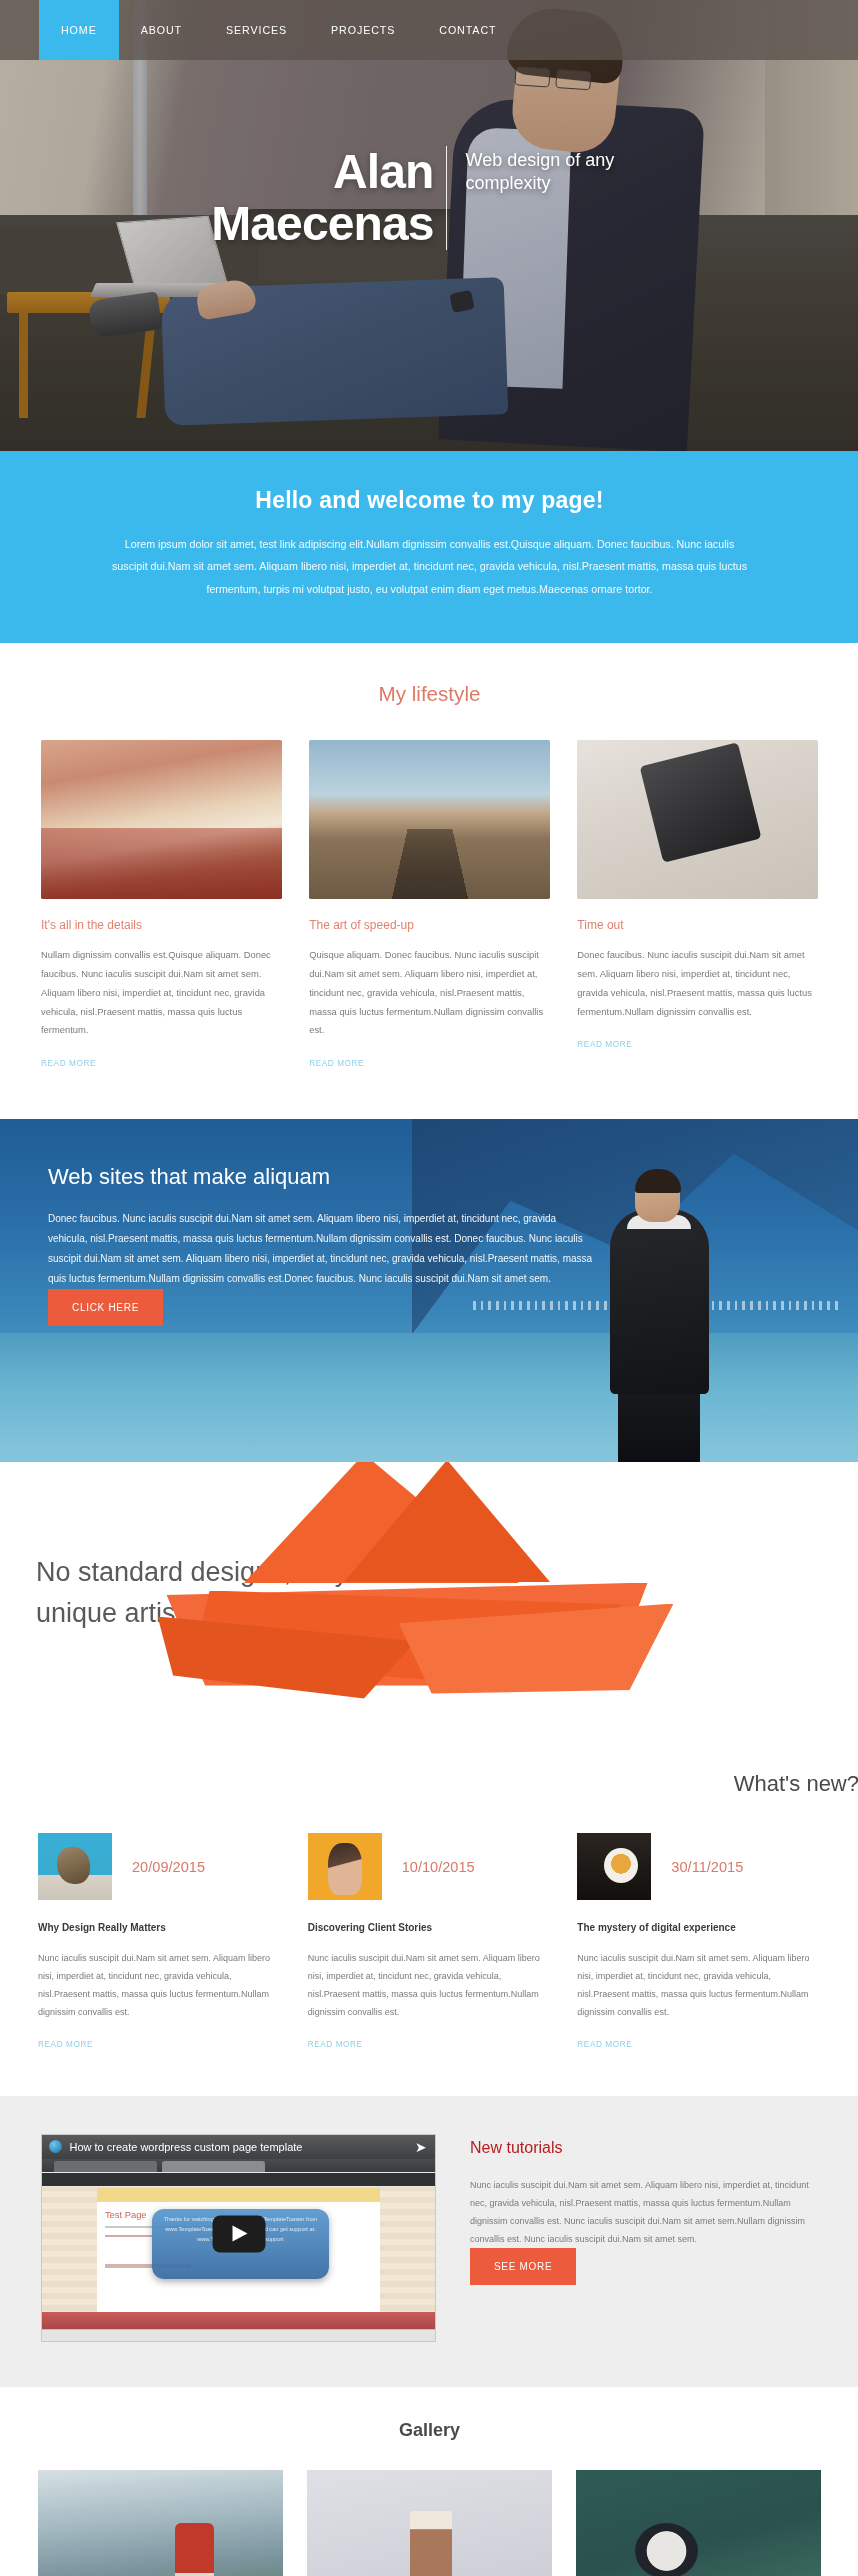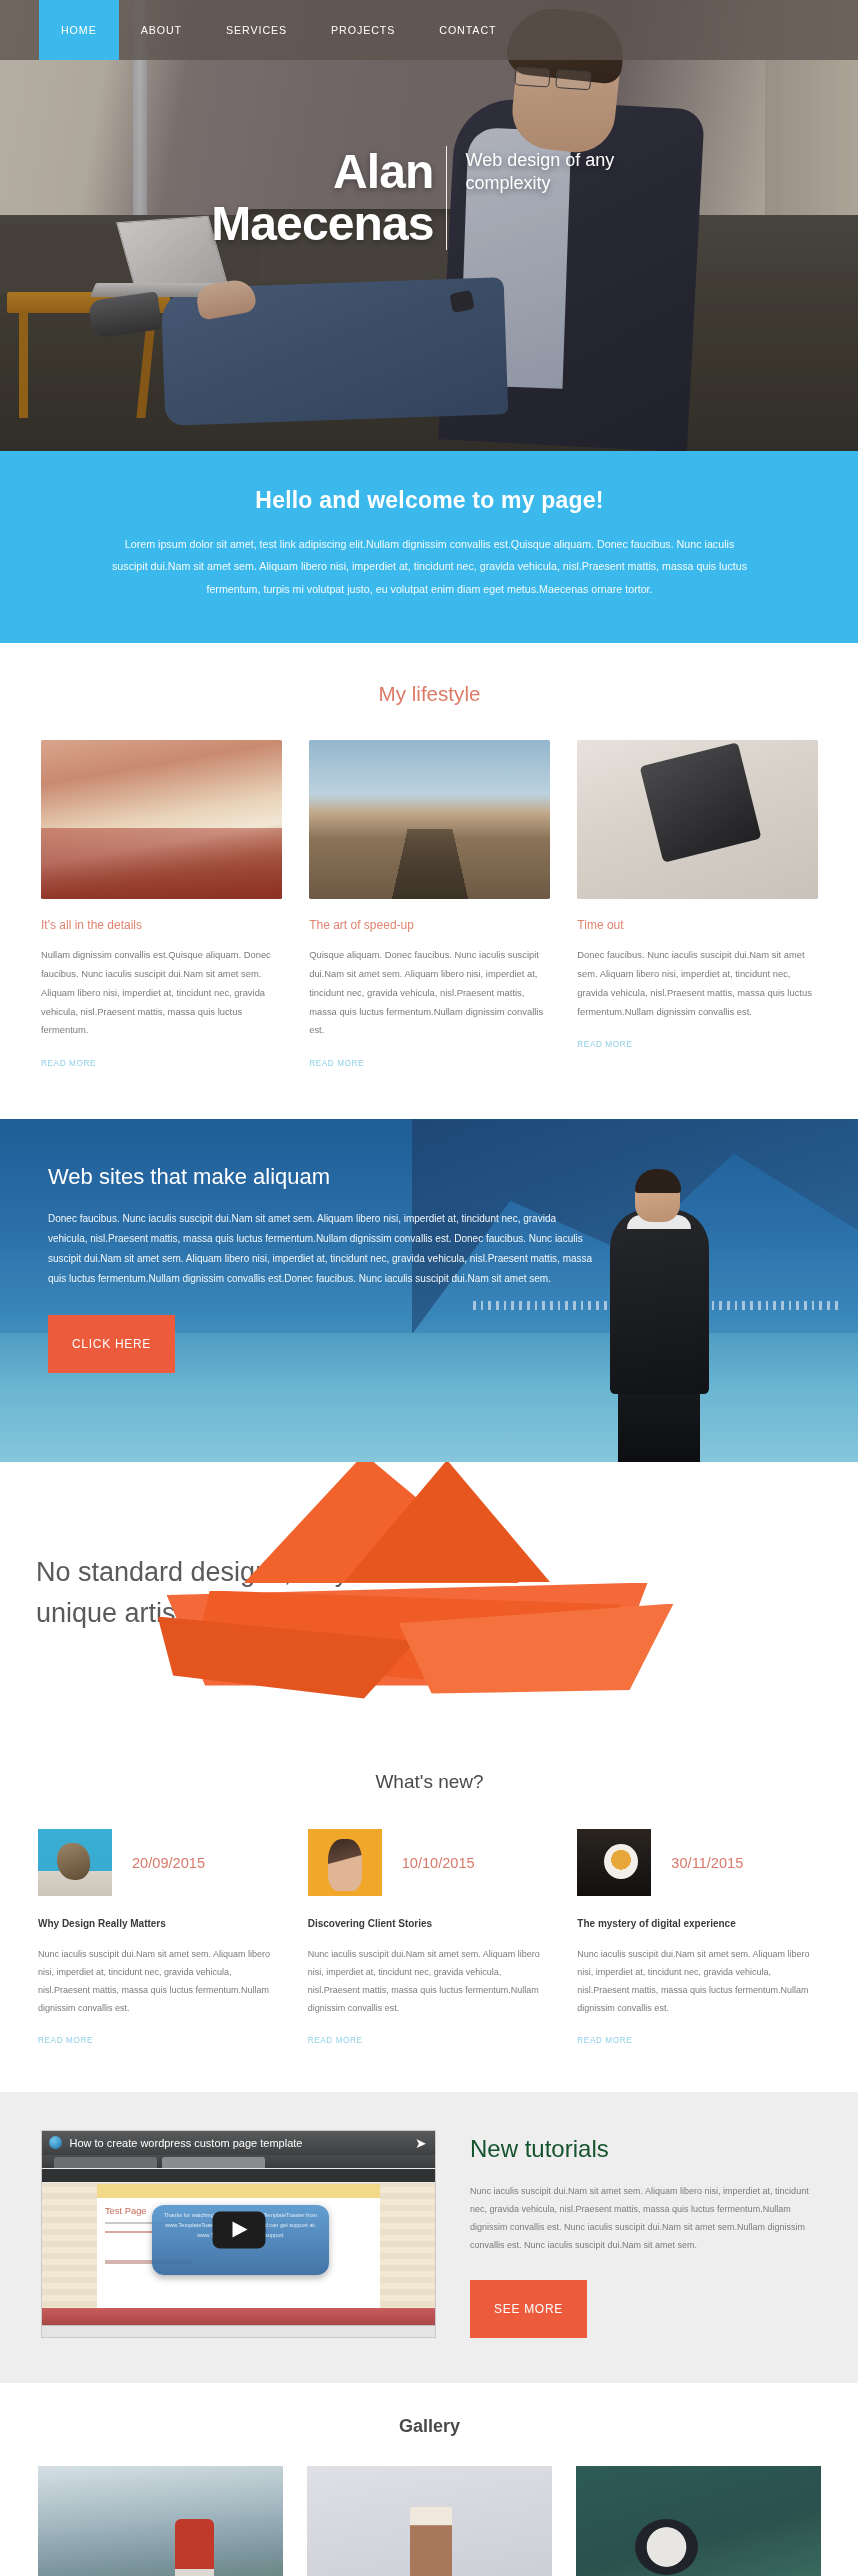--- a/index.html
+++ b/index.html
@@ -153,22 +153,22 @@
   .pf-man-hair{ position:absolute; right:178px; top:50px; width:46px; height:24px;
     background:#2b2019; border-radius:22px 22px 3.4px 3.4px; }
   .pf-man-collar{ position:absolute; right:168px; top:96px; width:64px; height:13.7px;
     background:#e9e9ea; border-radius:26px 26px 0 0; }
   .pf-man-legs{ position:absolute; right:159px; top:258px; width:82px; height:86px;
     background:linear-gradient(180deg,#1a1b1f,#0d0e11); }
   .profit-inner{ position:relative; z-index:5; padding:45px 48px 0; }
   .profit h2{ color:#fff; font-size:22px; font-weight:normal; margin-bottom:19px; }
   .profit p{ color:rgba(255,255,255,.94); font-size:10px; line-height:2.0; max-width:550px; }
   .btn-orange{
-    display:inline-block; margin-top:26px; background:#ec5b3c; color:#fff;
-    font-size:12px; letter-spacing:0.7px; padding:22px 24px; border:none;
+    display:inline-block; background:#ec5b3c; color:#fff;
+    font-size:10px; letter-spacing:0.7px; padding:13px 24px; border:none;
     cursor:pointer; font-family:inherit;
   }
 
   
   .boat-sec{ position:relative; width:682px; height:283px; background:#fff; overflow:hidden; }
   .boat-sec h2{
     position:absolute; left:36px; top:90px; width:395px;
     font-size:27px; font-weight:normal; color:#5a5a5a; line-height:1.5;
   }
   .boat{ position:absolute; right:-8.6px; top:-8.6px; width:550px; height:292px; }
@@ -179,21 +179,21 @@
   .bt3{ position:absolute; left:26px; top:129px; width:481px; height:103px;
     background:#f4693a; clip-path:polygon(0 12%, 100% 0, 92% 100%, 8% 100%); }
   .bt4{ position:absolute; left:52px; top:137px; width:429px; height:99px;
     background:#ef5c26; clip-path:polygon(4% 0,100% 14%,86% 100%,0 72%); }
   .bt5{ position:absolute; left:17px; top:163px; width:258px; height:82px;
     background:#e4541e; clip-path:polygon(0 0,100% 30%,80% 100%,6% 72%); }
   .bt6{ position:absolute; left:258px; top:150px; width:275px; height:90px;
     background:#f5723f; clip-path:polygon(0 22%,100% 0,84% 96%,12% 100%); }
 
   
-  .news-head{ text-align:center; font-size:19px; color:#4a4a4a; font-weight:normal; padding:26px 0 36px; }
+  .news-head{ text-align:right; font-size:22px; color:#4a4a4a; font-weight:normal; padding:26px 0 36px; }
   .news{ display:flex; gap:26px; padding:0 38px 46px; }
   .news-col{ flex:1; }
   .news-top{ display:flex; align-items:center; gap:20px; }
   .news-thumb{ width:74px; height:67px; flex:none; }
   .nt-bird{ background:linear-gradient(180deg,#3aaed4 0%,#39abd1 62%,#d8d2c8 63%,#cbc4b8 100%); position:relative; }
   .nt-bird::after{ content:""; position:absolute; left:26%; top:20%; width:44%; height:56%;
     background:linear-gradient(160deg,#9c8567,#5e4c33); border-radius:42% 50% 40% 52%; }
   .nt-girl{ background:#f0a72a; position:relative; }
   .nt-girl::after{ content:""; position:absolute; left:28%; top:14%; width:46%; height:78%;
     background:linear-gradient(165deg,#3a2b22,#5f4436 40%,#e0b595 42%); border-radius:40% 40% 30% 30%; }
@@ -229,21 +229,21 @@
   .v-overlay{ position:absolute; left:28%; top:36%; width:45%; height:34%;
     background:linear-gradient(180deg,rgba(86,150,205,.92),rgba(52,104,160,.92)); border-radius:12px;
     box-shadow:0 2.6px 7.7px rgba(0,0,0,.3); }
   .v-otext{ position:absolute; left:0; top:5.2px; width:100%; text-align:center; color:#dbeaf6;
     font-size:5.6px; line-height:1.8; }
   .v-play{ position:absolute; left:50%; top:48%; transform:translate(-50%,-50%);
     width:53px; height:37px; background:#1d1d1d; border-radius:7.7px; cursor:pointer; }
   .v-play::after{ content:""; position:absolute; left:20.6px; top:10.3px; width:0;height:0;
     border-left:15.5px solid #fff; border-top:8.6px solid transparent; border-bottom:8.6px solid transparent; }
   .tut-text{ flex:1; padding-top:5.2px; }
-  .tut-text h2{ font-size:24px; color:#14532d; font-weight:normal; margin-bottom:19px; }
+  .tut-text h2{ font-size:16px; color:#b91c1c; font-weight:normal; margin-bottom:19px; }
   .tut-text p{ font-size:9px; line-height:2.0; color:#7b7b7b; }
 
   
   .gal-head{ text-align:center; font-size:18px; color:#4a4a4a; font-weight:bold; padding:33px 0 29px; }
   .gallery{ display:flex; gap:24px; padding:0 38px 0; }
   .gal-item{ flex:1; height:189px; }
   .g1{ background:linear-gradient(175deg,#d6e0e4 0%,#a8bcc4 26%,#7d96a0 50%,#5d7a6a 74%,#46583f 100%); position:relative; }
   .g1::after{ content:""; position:absolute; left:56%; top:28%; width:16%; height:44%;
     background:linear-gradient(180deg,#c0392b 0 60%, #ddd9d2 60% 100%); border-radius:6px 6px 1.7px 1.7px; }
   .g2{ background:linear-gradient(170deg,#dfe0e6 0%,#d2d3da 50%,#c5c6cd 100%); position:relative; }

